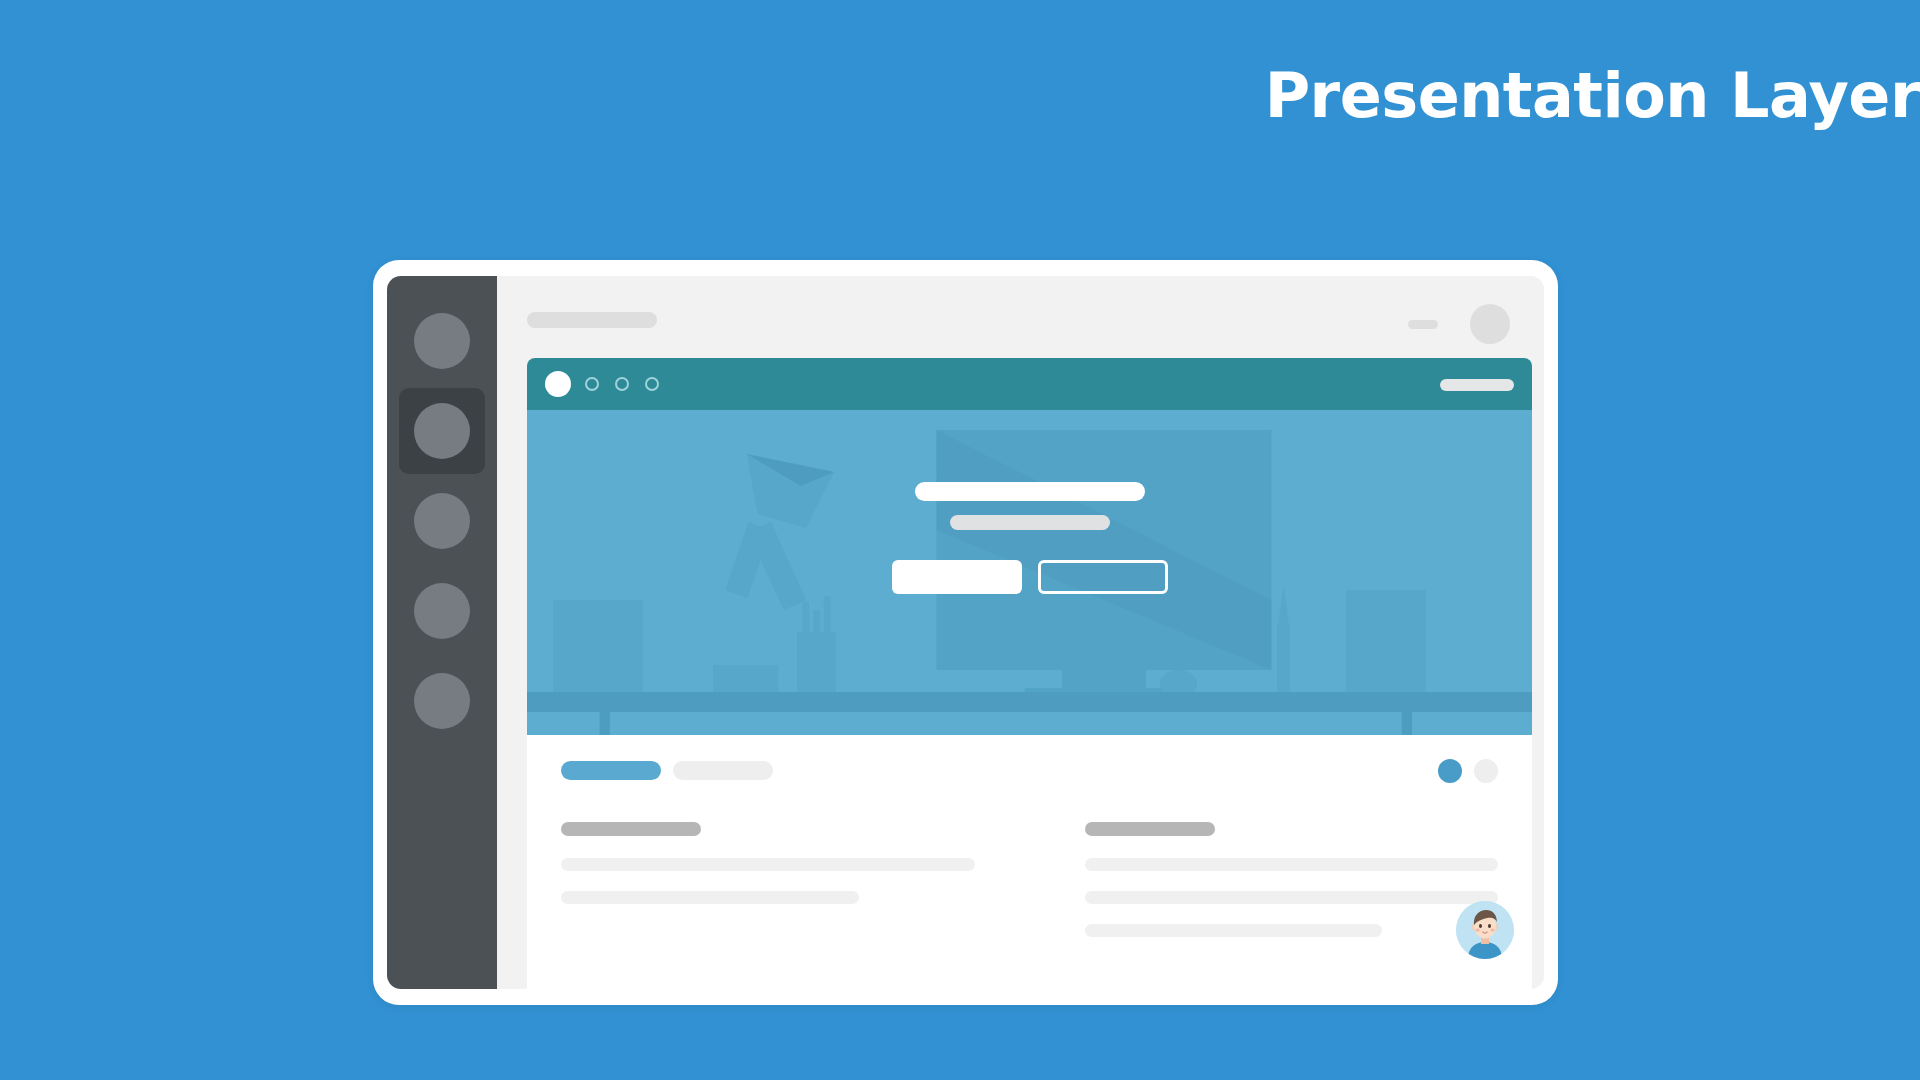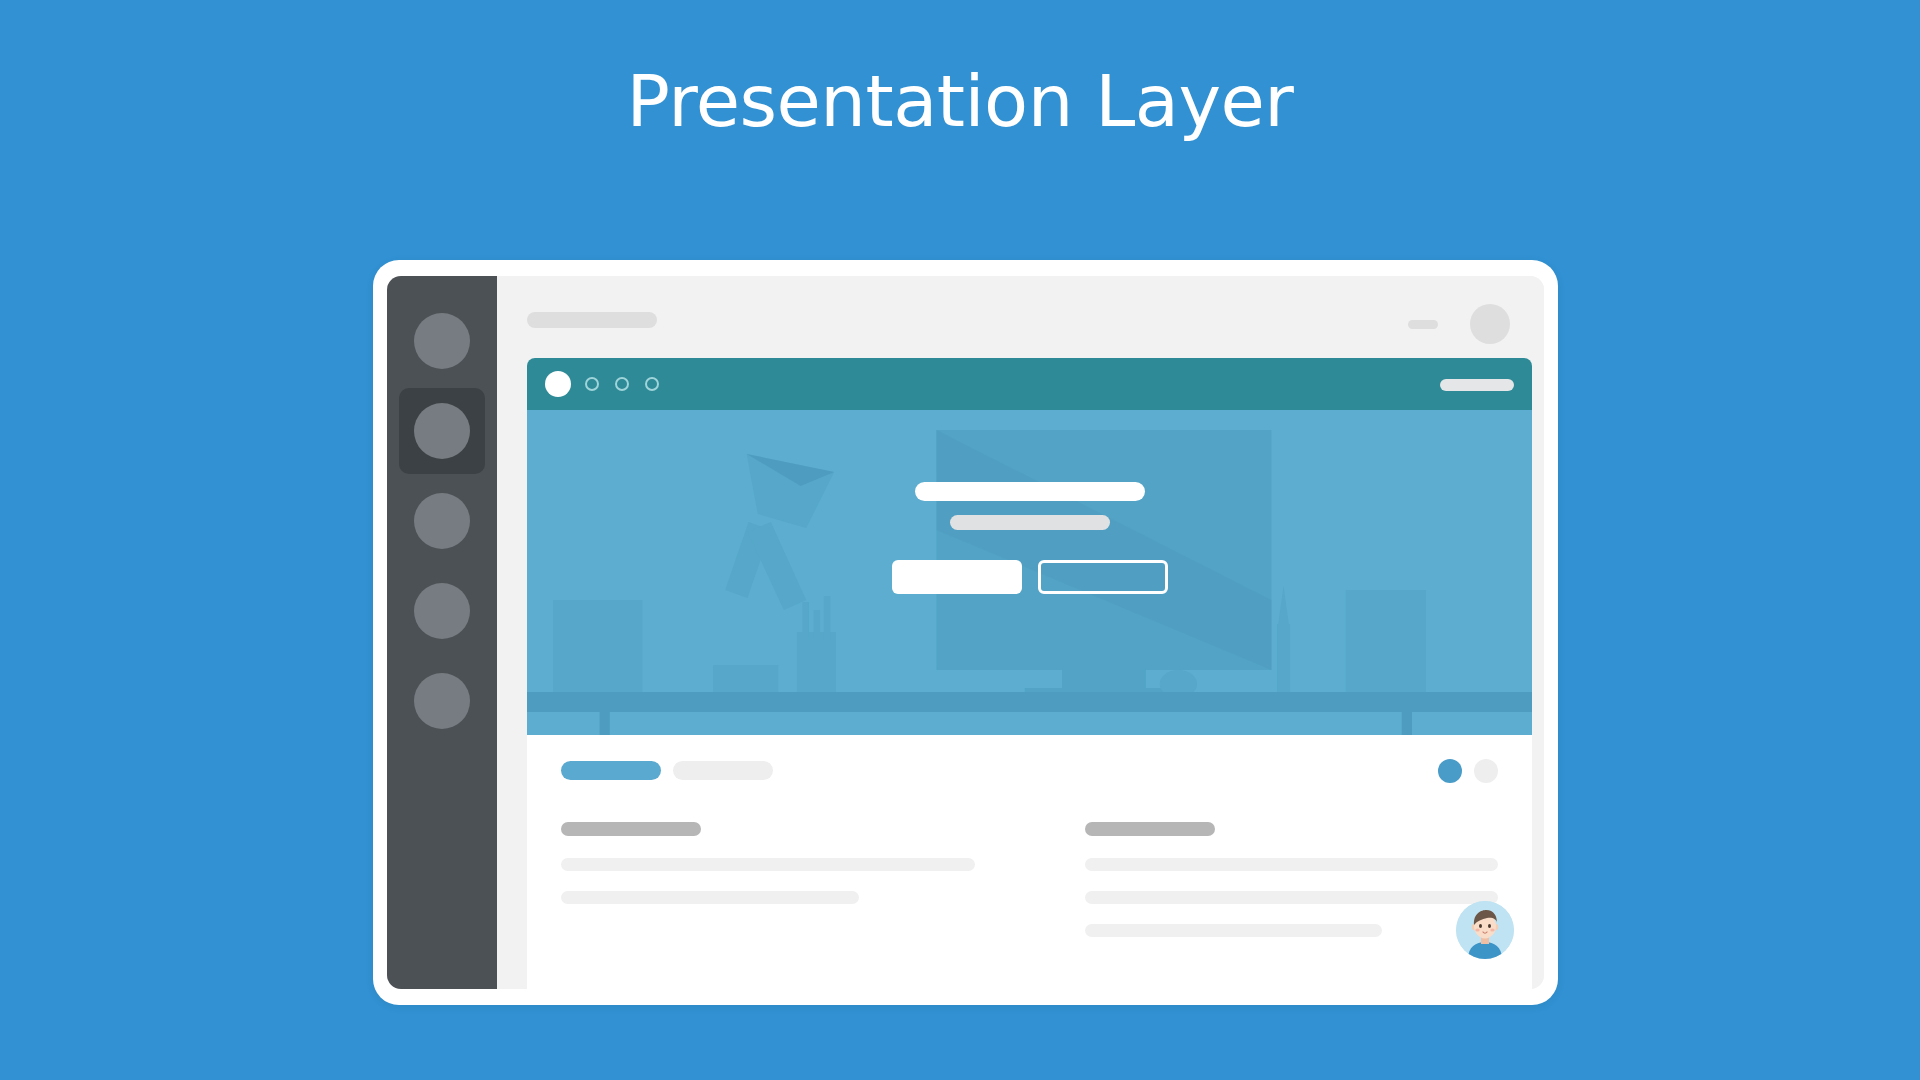--- a/index.html
+++ b/index.html
@@ -7,24 +7,24 @@
     width: 1920px; height: 1080px;
     overflow: hidden;
     font-family: "DejaVu Sans", "Liberation Sans", sans-serif;
   }
   body { background: #3191d2; position: relative; }
 
   
   .page-title {
     position: absolute;
     top: 62px; left: 0; right: 0;
-    text-align: center;
+    text-align: right;
     color: #ffffff;
-    font-size: 72px;
-    font-weight: normal;
+    font-size: 62px;
+    font-weight: bold;
     letter-spacing: -0.5px;
     line-height: 1.1;
   }
 
   
   .device-frame {
     position: absolute;
     left: 373px; top: 260px;
     width: 1185px; height: 745px;
     background: #ffffff;

